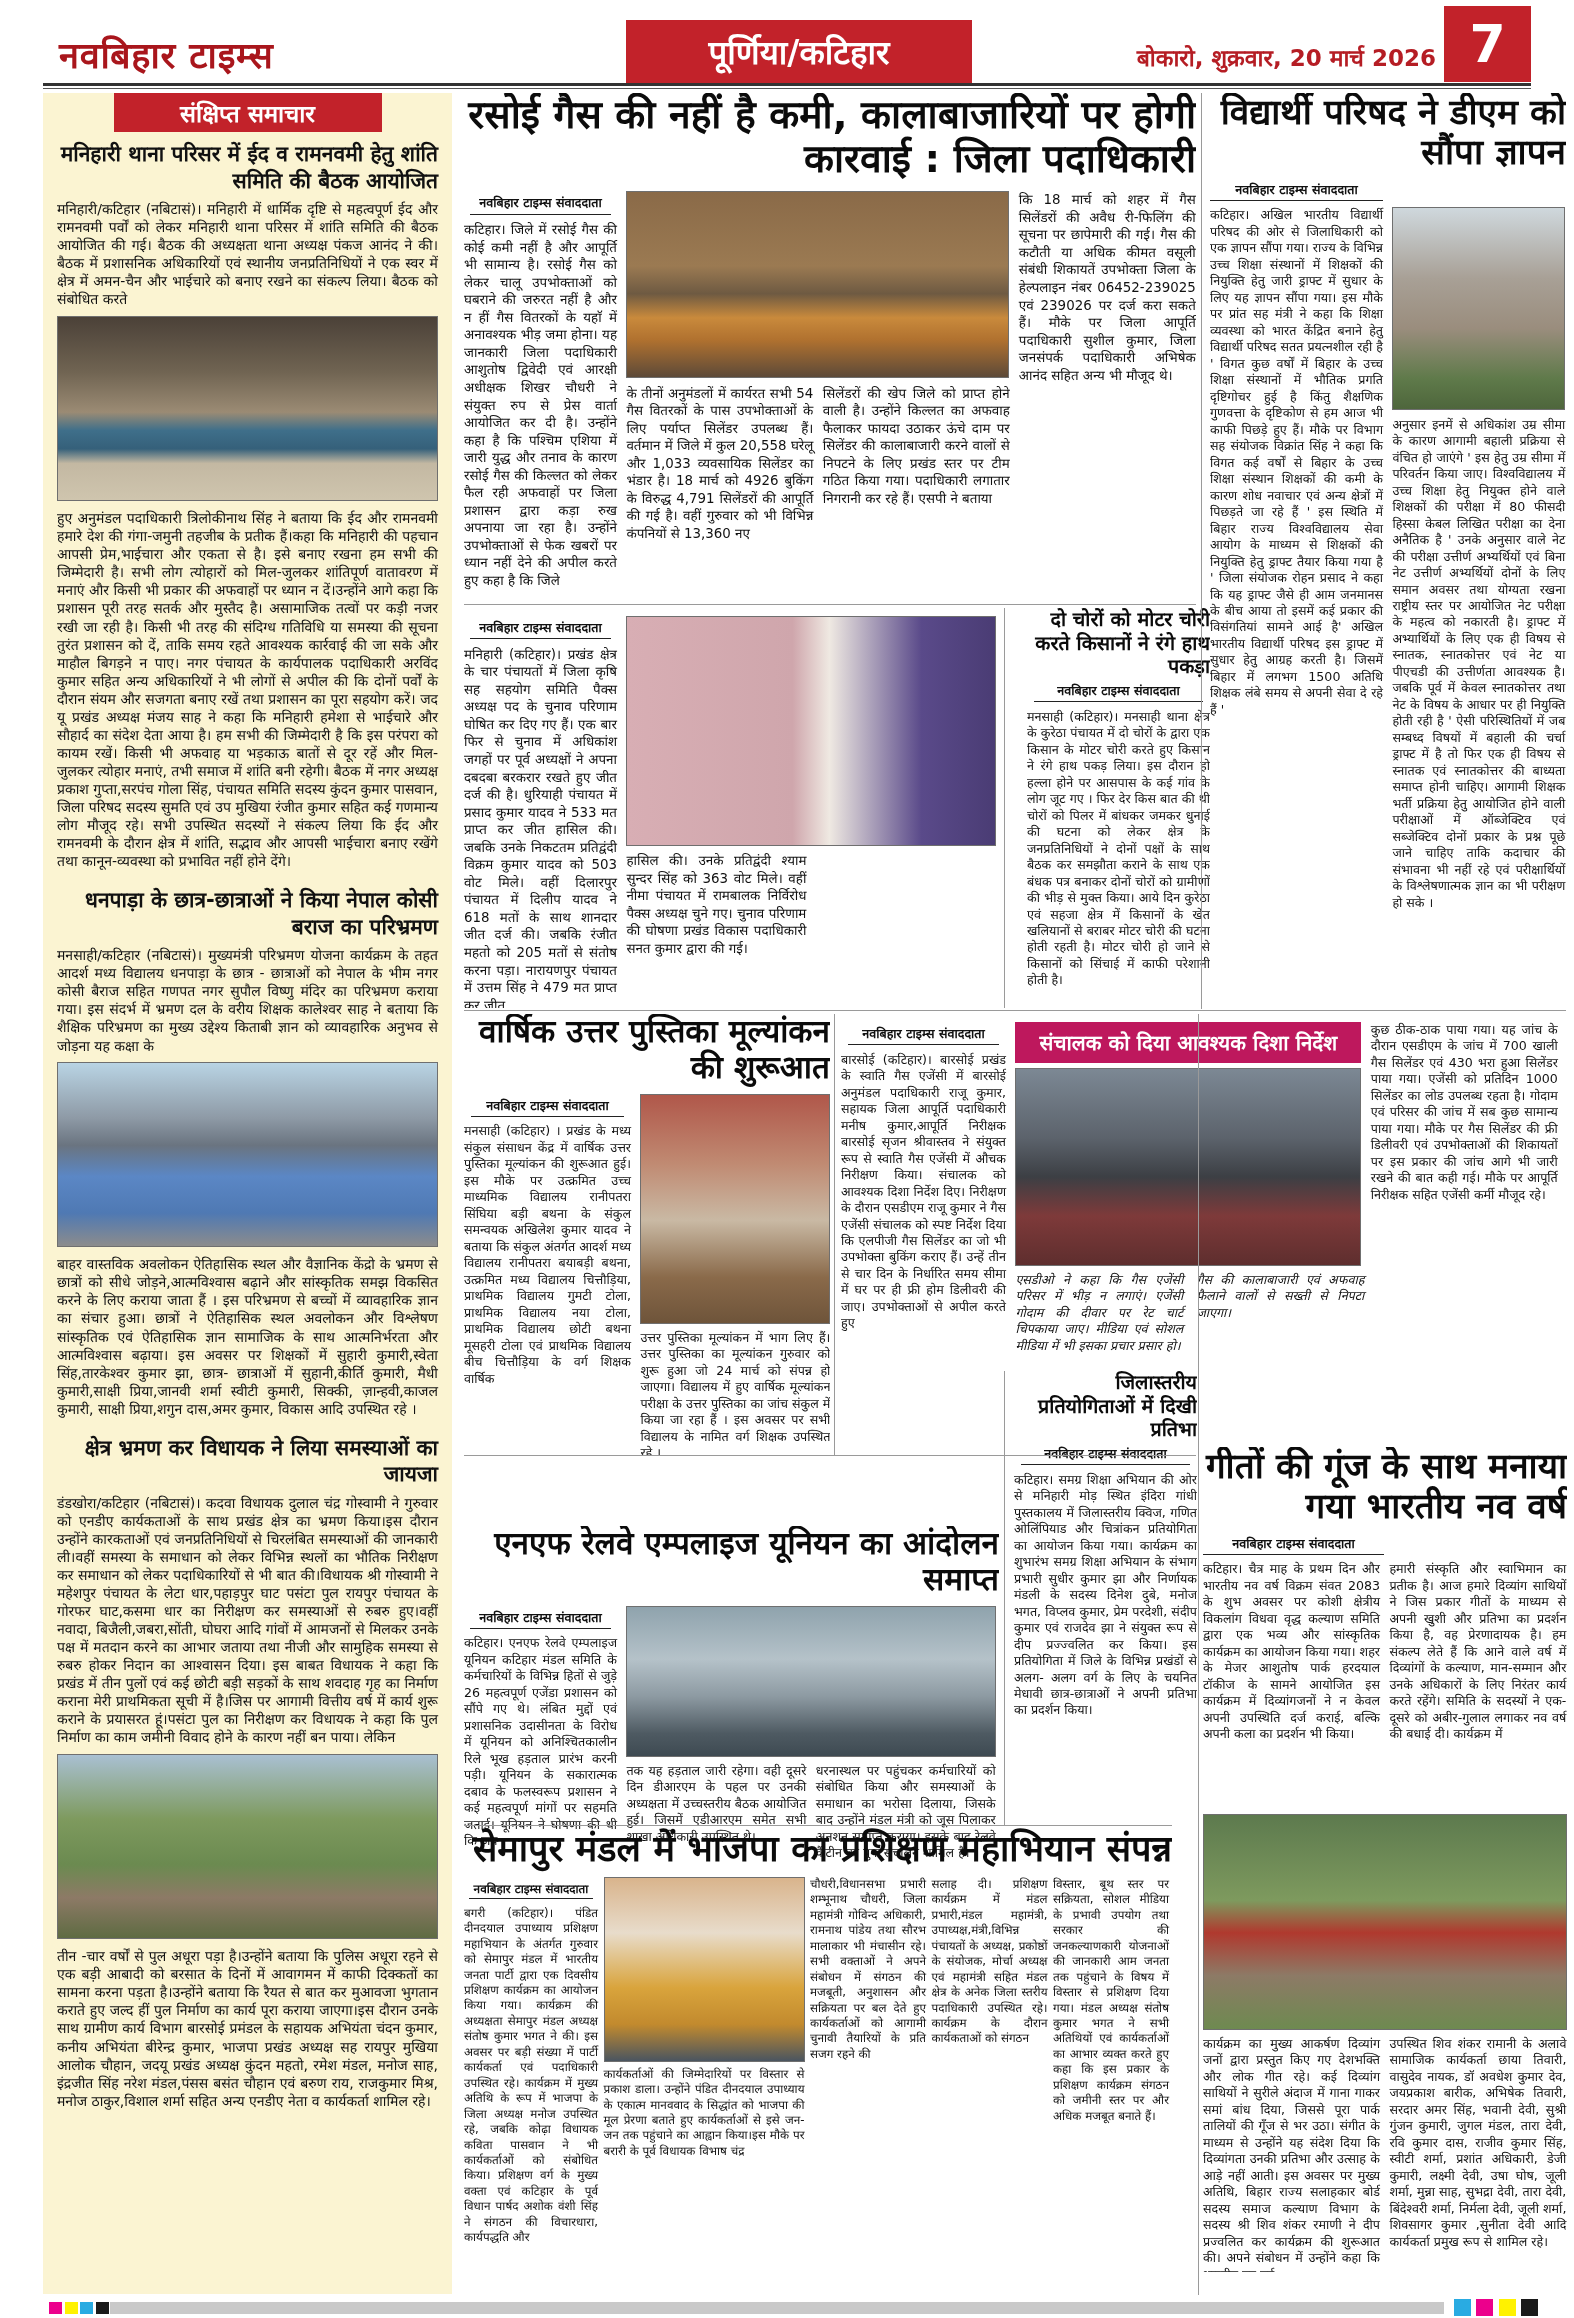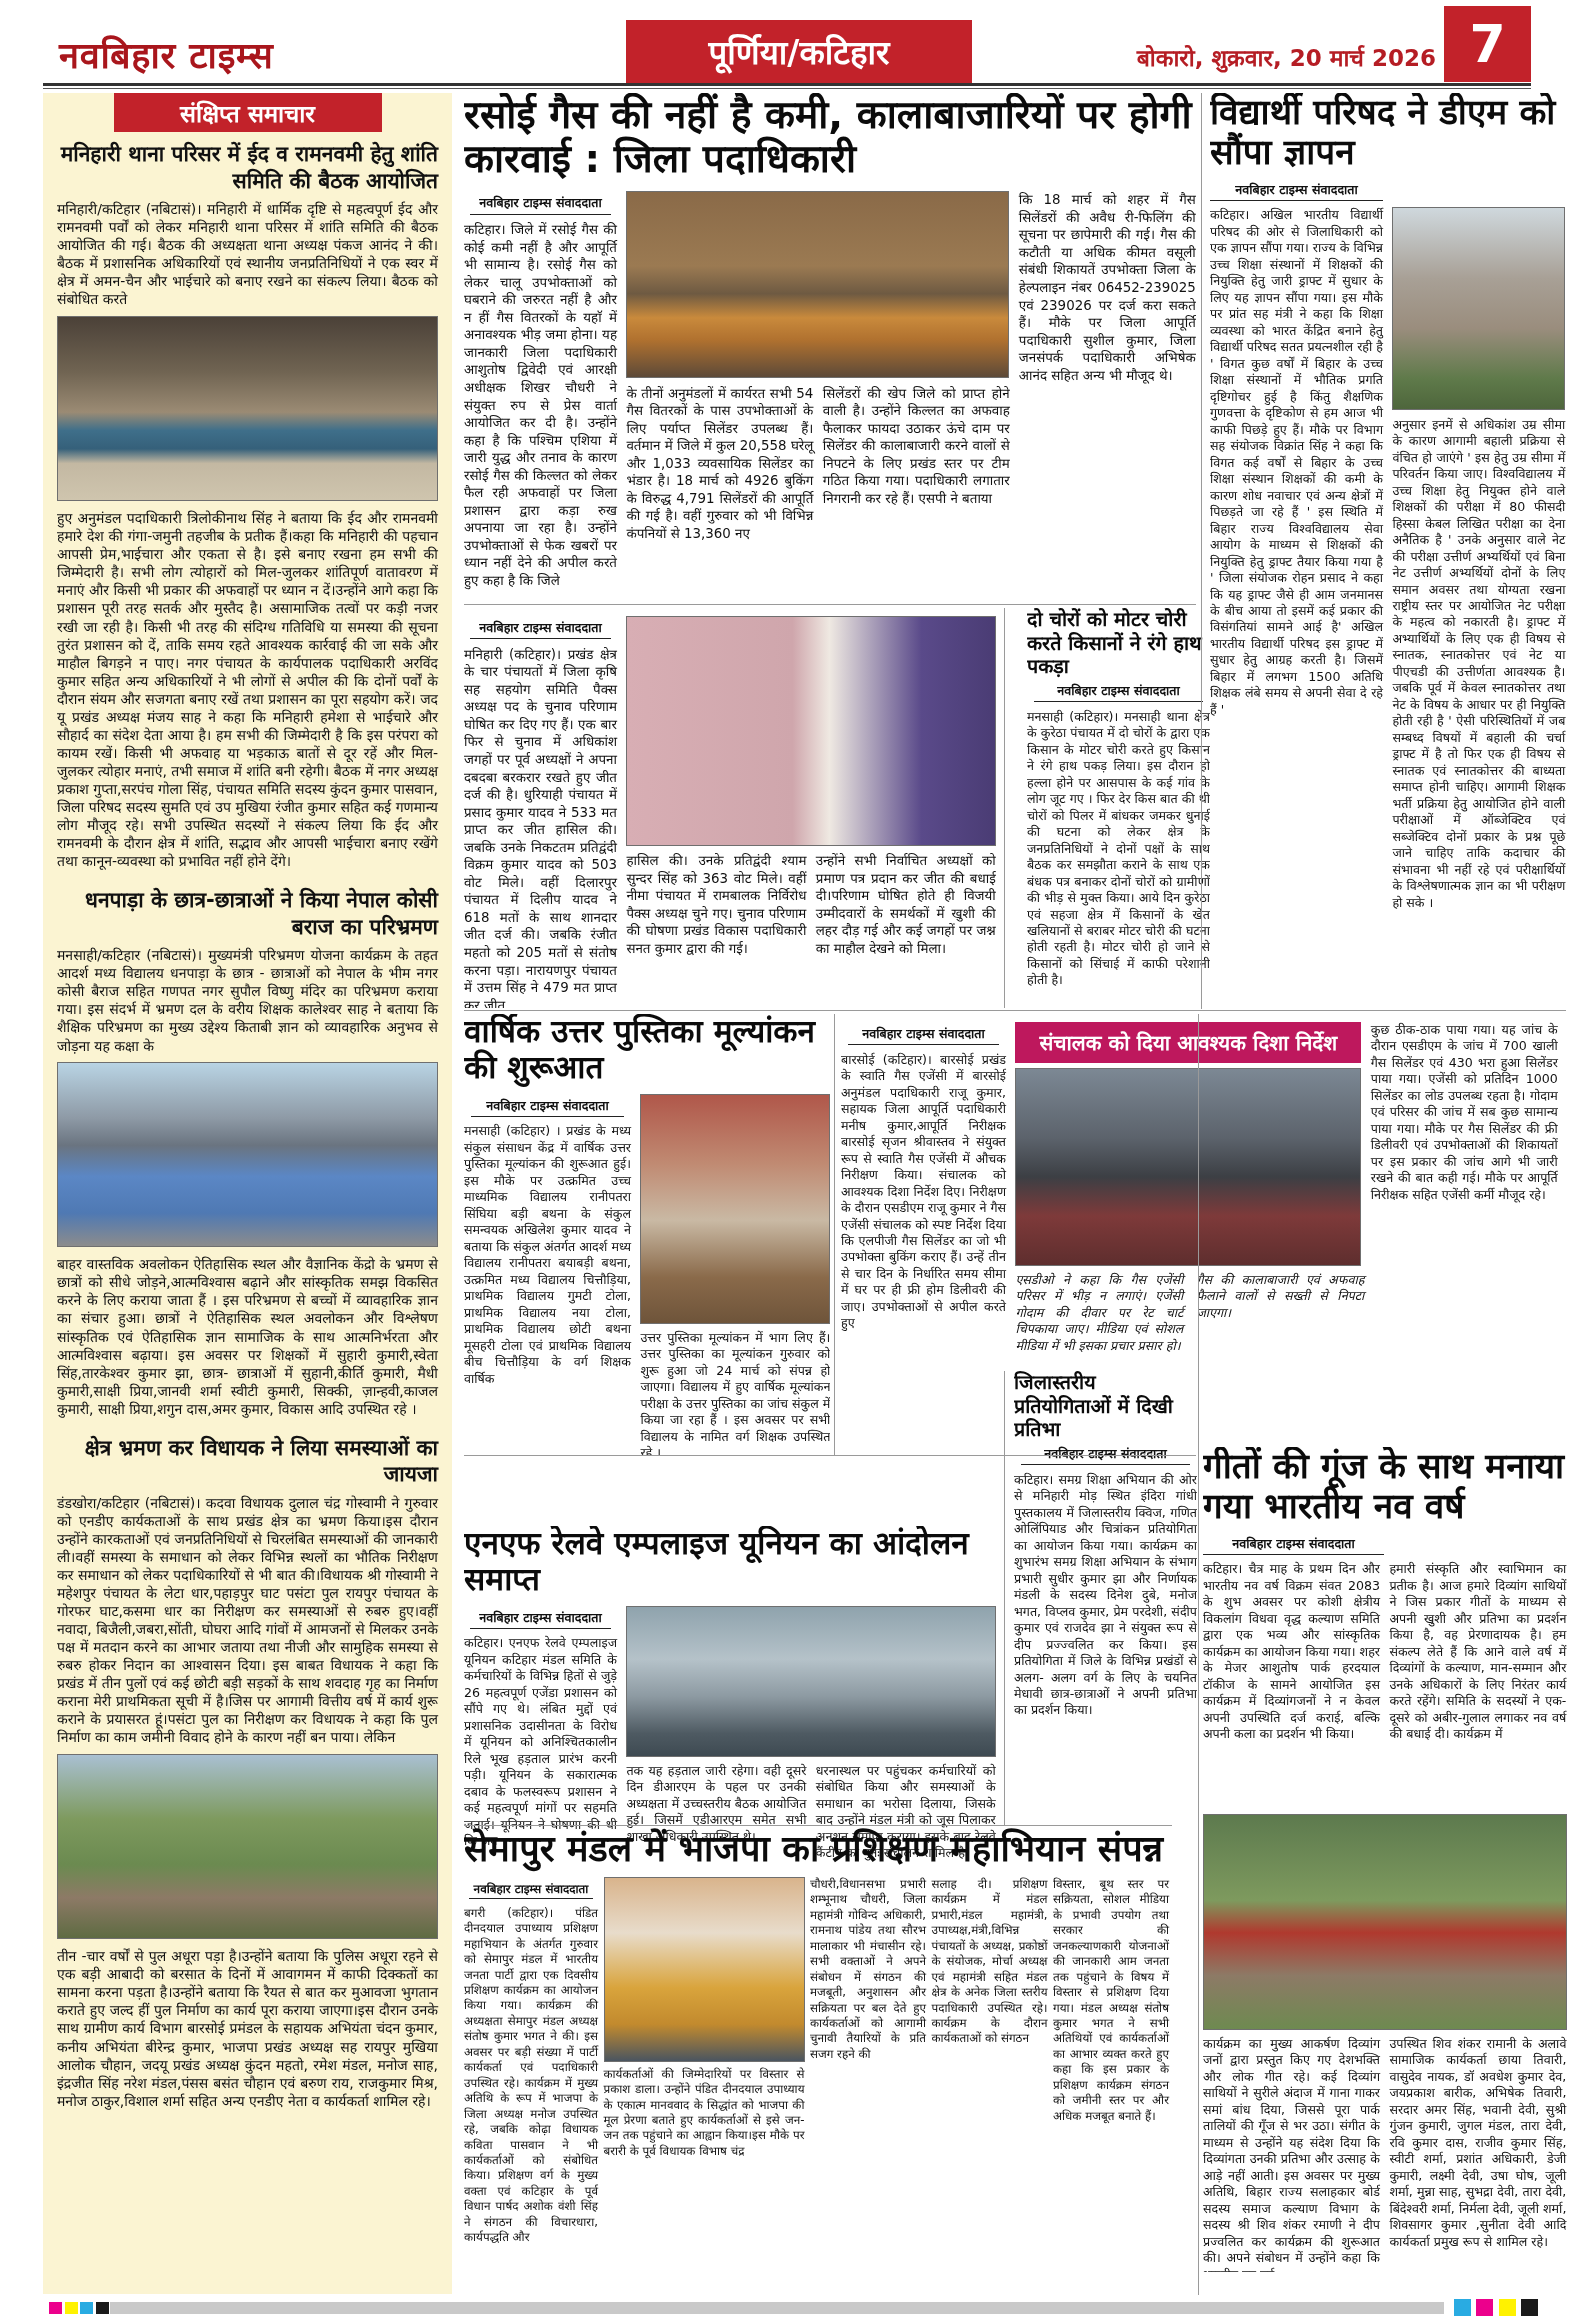--- a/index.html
+++ b/index.html
@@ -14,21 +14,21 @@
   .section-box { position:absolute; left:626px; top:19.7px; width:346px; height:63px; background:#c2222a; color:#fff;
     display:flex; align-items:center; justify-content:center; font-size:33px; font-weight:bold; }
   .edition-dateline { position:absolute; right:138px; top:41px; font-size:23px; font-weight:bold; color:#b51d24; }
   .pagenum { position:absolute; right:43px; top:6.3px; width:87px; height:76px; background:#c2222a; color:#fff;
     display:flex; align-items:center; justify-content:center; font-size:52px; font-weight:bold; }
   .hrule1 { position:absolute; left:43px; right:43px; top:83px; border-top:3.1px solid #333; }
   .hrule2 { position:absolute; left:43px; right:43px; top:88px; border-top:0.8px solid #555; }
 
   
   .art { position:absolute; overflow:hidden; }
-  .hl { font-weight:bold; color:#0b0b0b; text-align:left; line-height:1.14; }
+  .hl { font-weight:bold; color:#0b0b0b; text-align:right; line-height:1.14; }
   .byline { display:block; width:92%; margin:3.1px auto 6.3px; text-align:center; font-weight:bold; font-size:12.6px;
     border-bottom:1.6px solid #222; padding-bottom:2.4px; }
   .bodytxt { font-size:13.4px; line-height:1.31; text-align:justify; }
   .small { font-size:12.6px; }
   .xsmall { font-size:11.8px; }
   .row { display:flex; gap:9.4px; }
   .photo { border:0.8px solid #6f6f6f; width:100%; }
   .vrule { position:absolute; width:0.8px; background:#9a9a9a; }
   .hr-light { position:absolute; height:0.8px; background:#9a9a9a; }
 
@@ -197,21 +197,20 @@
   <div id="art-panchayat" class="art">
     <div class="row" style="margin-top:7.9px;">
       <div class="c1">
         <span class="byline">नवबिहार टाइम्स संवाददाता</span>
         <div class="bodytxt">मनिहारी (कटिहार)। प्रखंड क्षेत्र के चार पंचायतों में जिला कृषि सह सहयोग समिति पैक्स अध्यक्ष पद के चुनाव परिणाम घोषित कर दिए गए हैं। एक बार फिर से चुनाव में अधिकांश जगहों पर पूर्व अध्यक्षों ने अपना दबदबा बरकरार रखते हुए जीत दर्ज की है। धुरियाही पंचायत में प्रसाद कुमार यादव ने 533 मत प्राप्त कर जीत हासिल की। जबकि उनके निकटतम प्रतिद्वंदी विक्रम कुमार यादव को 503 वोट मिले। वहीं दिलारपुर पंचायत में दिलीप यादव ने 618 मतों के साथ शानदार जीत दर्ज की। जबकि रंजीत महतो को 205 मतों से संतोष करना पड़ा। नारायणपुर पंचायत में उत्तम सिंह ने 479 मत प्राप्त कर जीत</div>
       </div>
       <div class="mid">
         <div class="photo ph-pax"></div>
         <div class="sub">
           <div class="col bodytxt">हासिल की। उनके प्रतिद्वंदी श्याम सुन्दर सिंह को 363 वोट मिले। वहीं नीमा पंचायत में रामबालक निर्विरोध पैक्स अध्यक्ष चुने गए। चुनाव परिणाम की घोषणा प्रखंड विकास पदाधिकारी सनत कुमार द्वारा की गई।</div>
-          <div class="col bodytxt">उन्होंने सभी निर्वाचित अध्यक्षों को प्रमाण पत्र प्रदान कर जीत की बधाई दी।परिणाम घोषित होते ही विजयी उम्मीदवारों के समर्थकों में खुशी की लहर दौड़ गई और कई जगहों पर जश्न का माहौल देखने को मिला।</div>
         </div>
       </div>
     </div>
   </div>
 
   <div id="art-thieves" class="art">
     <div class="hl">दो चोरों को मोटर चोरी करते किसानों ने रंगे हाथ पकड़ा</div>
     <span class="byline">नवबिहार टाइम्स संवाददाता</span>
     <div class="bodytxt small">मनसाही (कटिहार)। मनसाही थाना क्षेत्र के कुरेठा पंचायत में दो चोरों के द्वारा एक किसान के मोटर चोरी करते हुए किसान ने रंगे हाथ पकड़ लिया। इस दौरान हो हल्ला होने पर आसपास के कई गांव के लोग जूट गए । फिर देर किस बात की थी चोरों को पिलर में बांधकर जमकर धुनाई की घटना को लेकर क्षेत्र के जनप्रतिनिधियों ने दोनों पक्षों के साथ बैठक कर समझौता कराने के साथ एक बंधक पत्र बनाकर दोनों चोरों को ग्रामीणों की भीड़ से मुक्त किया। आये दिन कुरेठा एवं सहजा क्षेत्र में किसानों के खेत खलियानों से बराबर मोटर चोरी की घटना होती रहती है। मोटर चोरी हो जाने से किसानों को सिंचाई में काफी परेशानी होती है।</div>
   </div>

